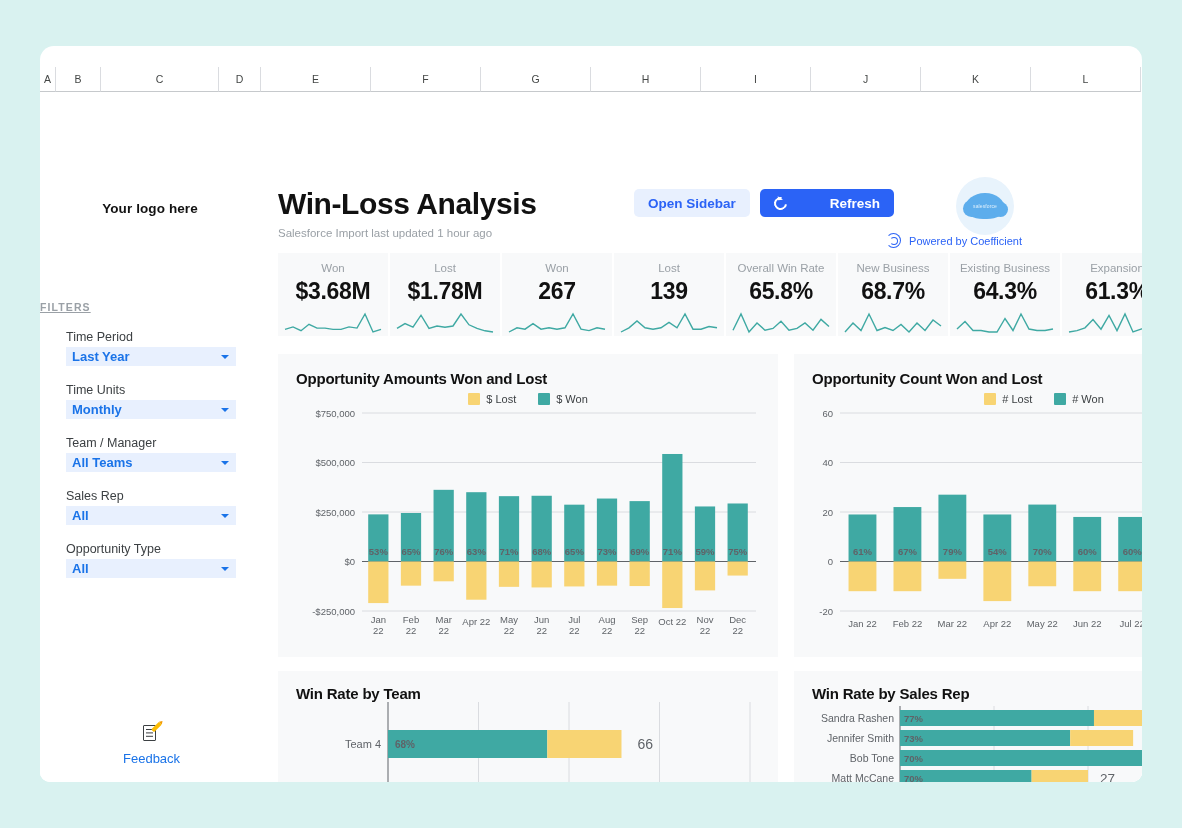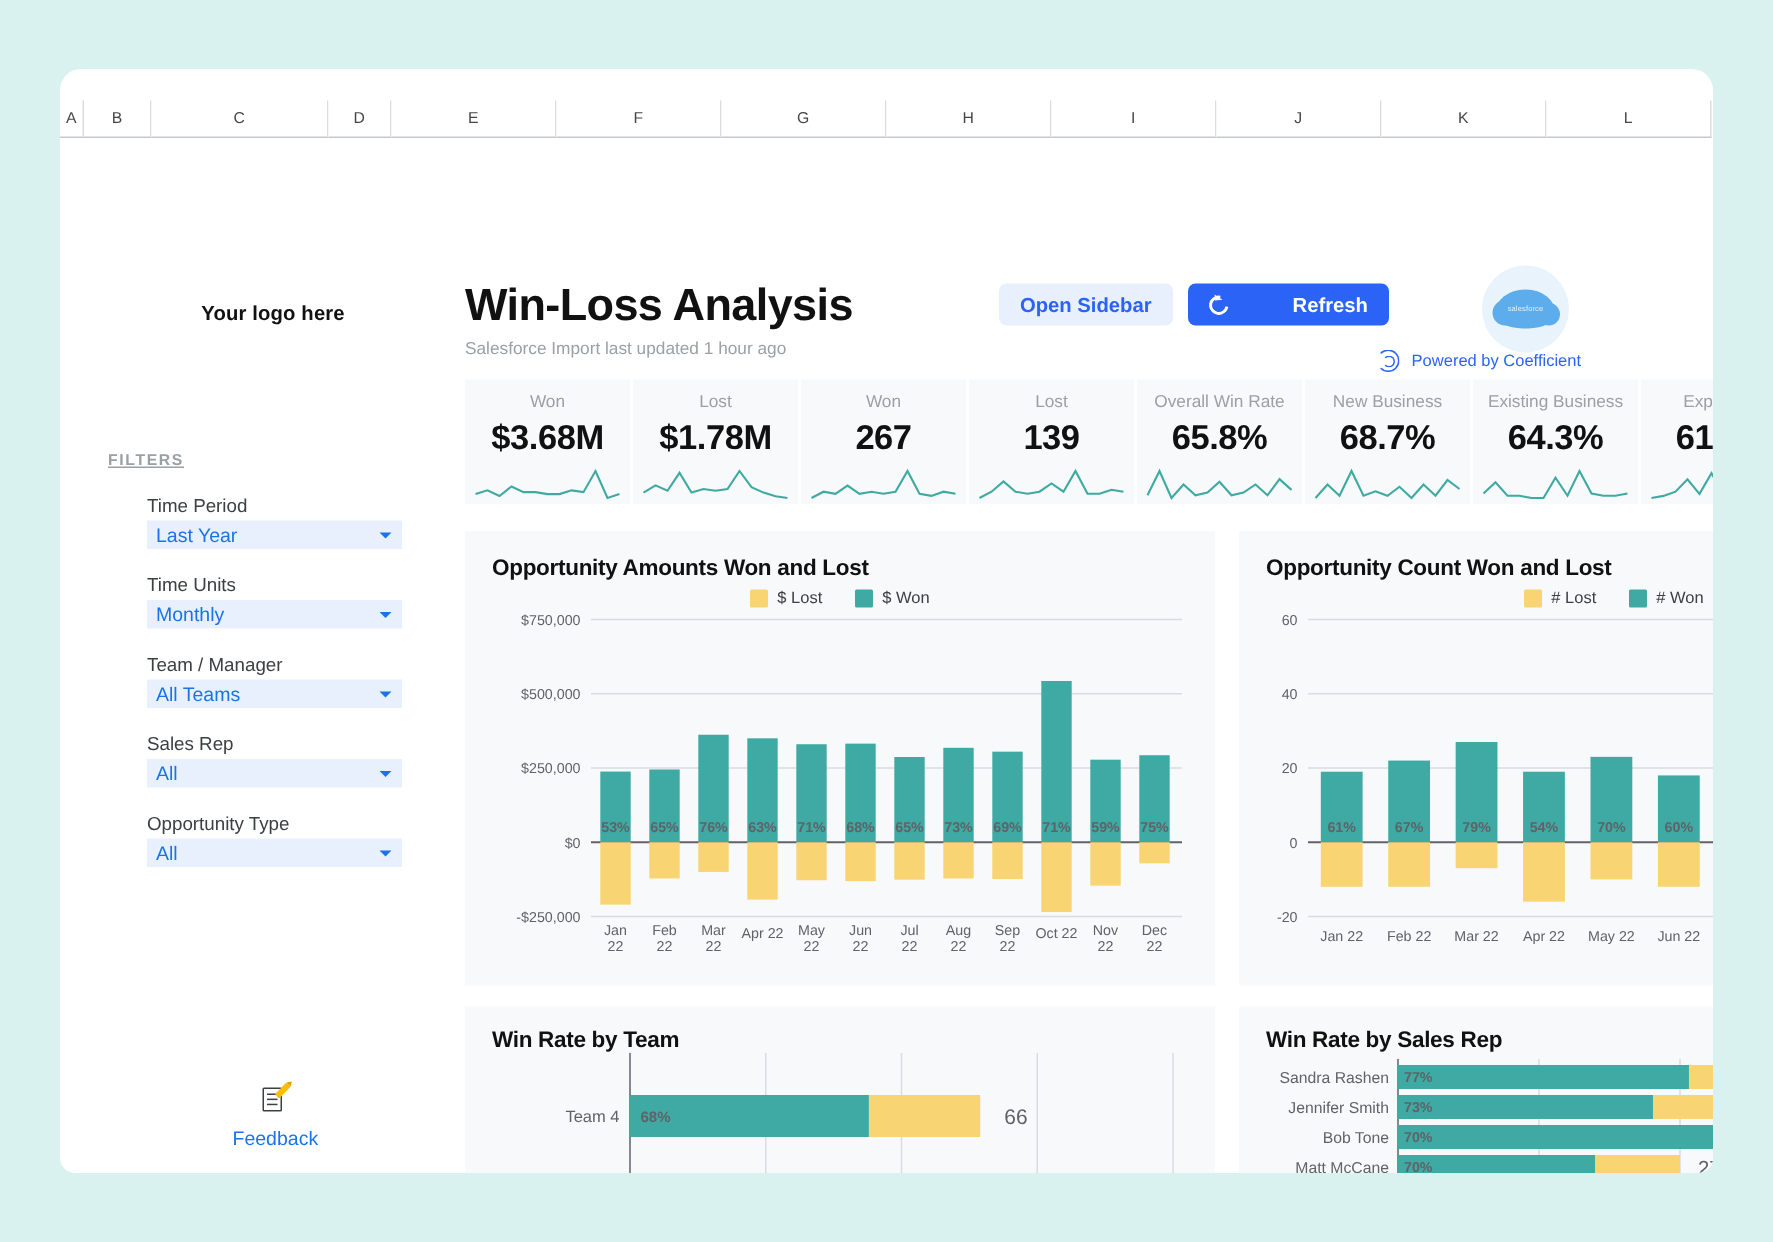--- a/index.html
+++ b/index.html
@@ -88,21 +88,20 @@
   }
   .col-cell:first-child { border-left: none; }
 
   
   .sheet {
     position: absolute;
     left: 0; top: 83px;
     width: 1102px; height: 653px;
     background: #ffffff;
     overflow: hidden;
-    margin-left: 32px;
   }
 
   
   .sidebar {
     position: absolute;
     left: 0; top: 0;
     width: 220px; height: 653px;
     background: #ffffff;
     padding-top: 0;
   }
@@ -129,21 +128,21 @@
     color: #3c4043;
     margin-bottom: 3px;
   }
   .filter-select {
     position: relative;
     background: #e8f0fe;
     height: 19px;
     display: flex; align-items: center;
     padding: 0 6px;
     font-size: 13px;
-    font-weight: normal;
+    font-weight: bold;
     color: #1a73e8;
     cursor: pointer;
   }
   .filter-select .caret {
     position: absolute; right: 7px; top: 50%;
     margin-top: -2px;
     width: 0; height: 0;
     border-left: 4px solid transparent;
     border-right: 4px solid transparent;
     border-top: 4px solid #1a73e8;

